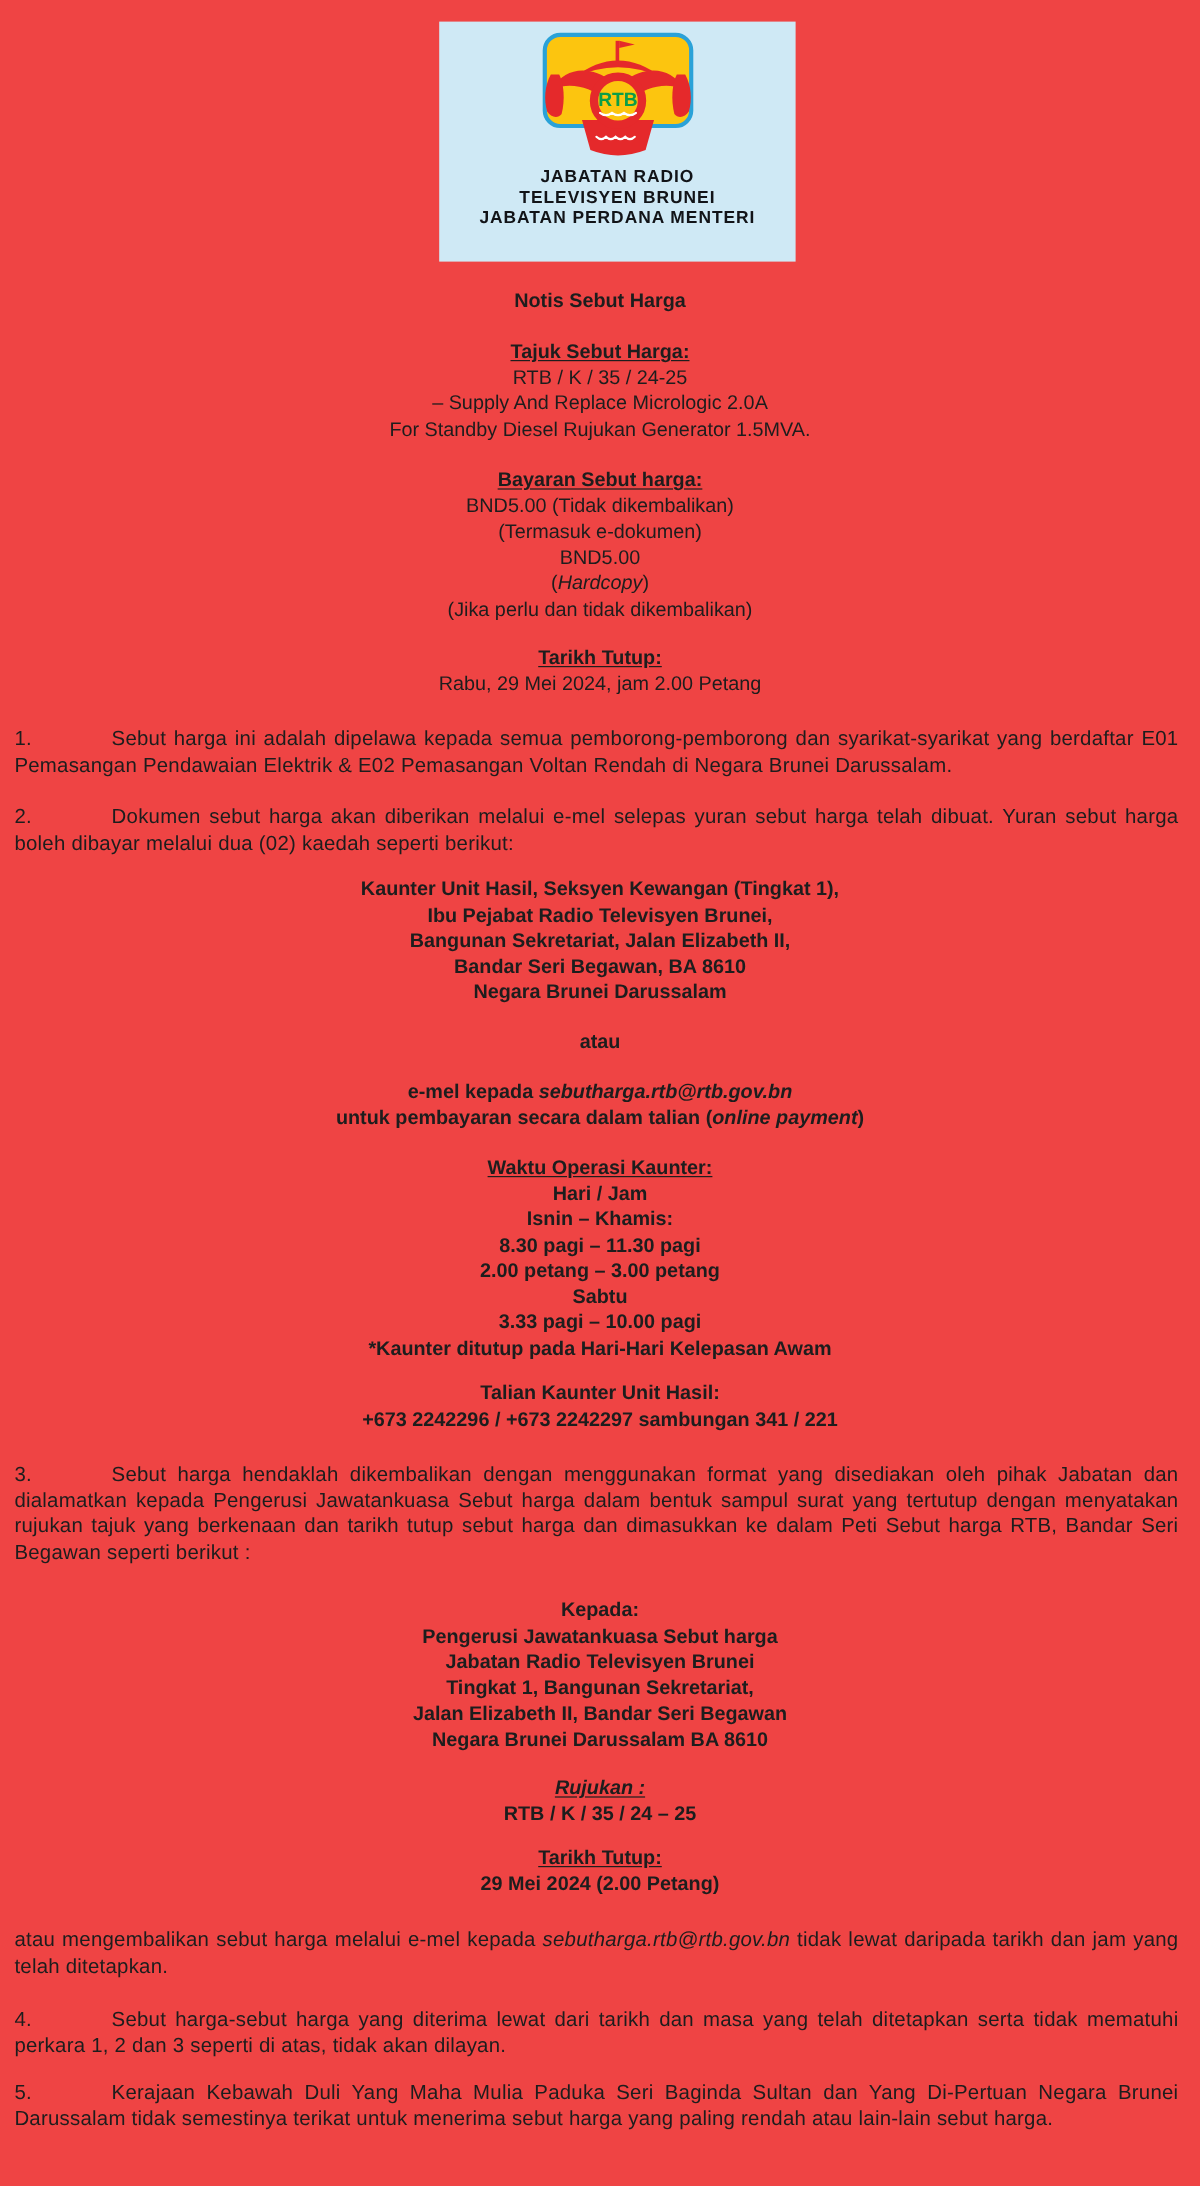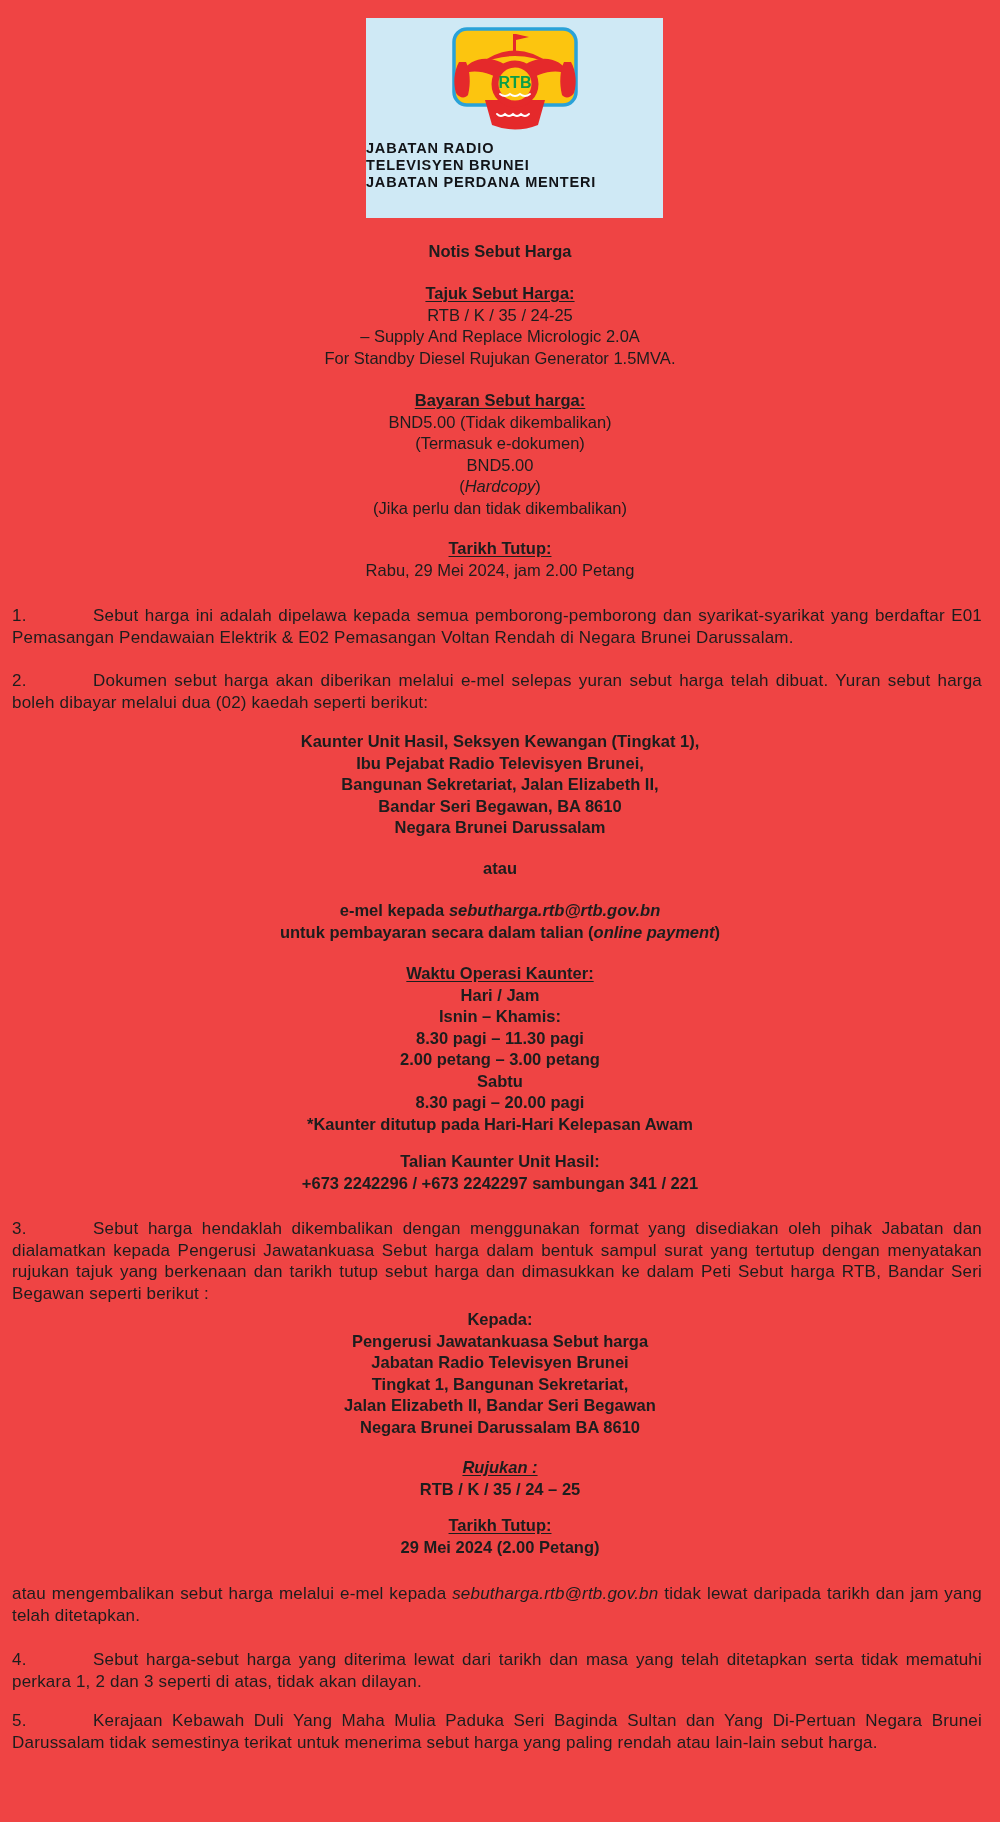--- a/index.html
+++ b/index.html
@@ -30,42 +30,42 @@
   
   .logo-block {
     margin:10px 0 0 366px;
     width:297px;
     height:200px;
     background:#cfe9f5;
   }
   .logo-block svg { display:block; margin:18px auto 0; }
   .org {
     margin-top:2px;
-    text-align:left;
+    text-align:center;
     font-weight:bold;
     font-size:14.5px;
     line-height:17px;
     letter-spacing:0.8px;
     color:#121418;
   }
   
   .title      { margin-top:23px; }
   .tajuk-h    { margin-top:20.5px; }
   .bayaran-h  { margin-top:21px; }
   .salinan-h  { margin-top:18.5px; }
   .tarikh1-h  { margin-top:19px; }
   .p1         { margin-top:24px; }
   .p2         { margin-top:22px; }
   .addr       { margin-top:18px; }
   .atau-line  { margin-top:19.5px; }
   .email-line { margin-top:20.5px; }
   .waktu-h    { margin-top:20px; }
   .talian-h   { margin-top:16px; }
   .p3         { margin-top:24px; }
-  .kepada-h   { margin-top:5px; }
+  .kepada-h   { margin-top:28px; }
   .rujukan-h  { margin-top:19px;font-style:italic; }
   .tarikh2-h  { margin-top:15px; }
   .p-atau     { margin-top:25px; }
   .p4         { margin-top:23px; }
   .p5         { margin-top:18px; }
 </style>
 </head>
 <body>
 
 <div class="sheet">
@@ -137,21 +137,21 @@
     <div class="c b"><span>e-mel kepada </span><span class="i">sebutharga.rtb@rtb.gov.bn</span></div>
     <div class="c b"><span>untuk pembayaran secara dalam talian (</span><span class="i">online payment</span><span>)</span></div>
   </div>
 
   <div class="c b u waktu-h">Waktu Operasi Kaunter:</div>
   <div class="c b">Hari / Jam</div>
   <div class="c b">Isnin – Khamis:</div>
   <div class="c b">8.30 pagi – 11.30 pagi</div>
   <div class="c b">2.00 petang – 3.00 petang</div>
   <div class="c b">Sabtu</div>
-  <div class="c b">8.30 pagi – 20.00 pagi</div>
+  <div class="c b">3.33 pagi – 10.00 pagi</div>
   <div class="c b">*Kaunter ditutup pada Hari-Hari Kelepasan Awam</div>
 
   <div class="c b talian-h">Talian Kaunter Unit Hasil:</div>
   <div class="c b">+673 2242296 / +673 2242297 sambungan 341 / 221</div>
 
   <div class="p p3"><span class="pnum">3.</span><span>Sebut harga hendaklah dikembalikan dengan menggunakan format yang disediakan oleh pihak Jabatan dan dialamatkan kepada Pengerusi Jawatankuasa Sebut harga dalam bentuk sampul surat yang tertutup dengan menyatakan rujukan tajuk yang berkenaan dan tarikh tutup sebut harga dan dimasukkan ke dalam Peti Sebut harga RTB, Bandar Seri Begawan seperti berikut :</span></div>
 
   <div class="c b kepada-h">Kepada:</div>
   <div class="c b">Pengerusi Jawatankuasa Sebut harga</div>
   <div class="c b">Jabatan Radio Televisyen Brunei</div>

